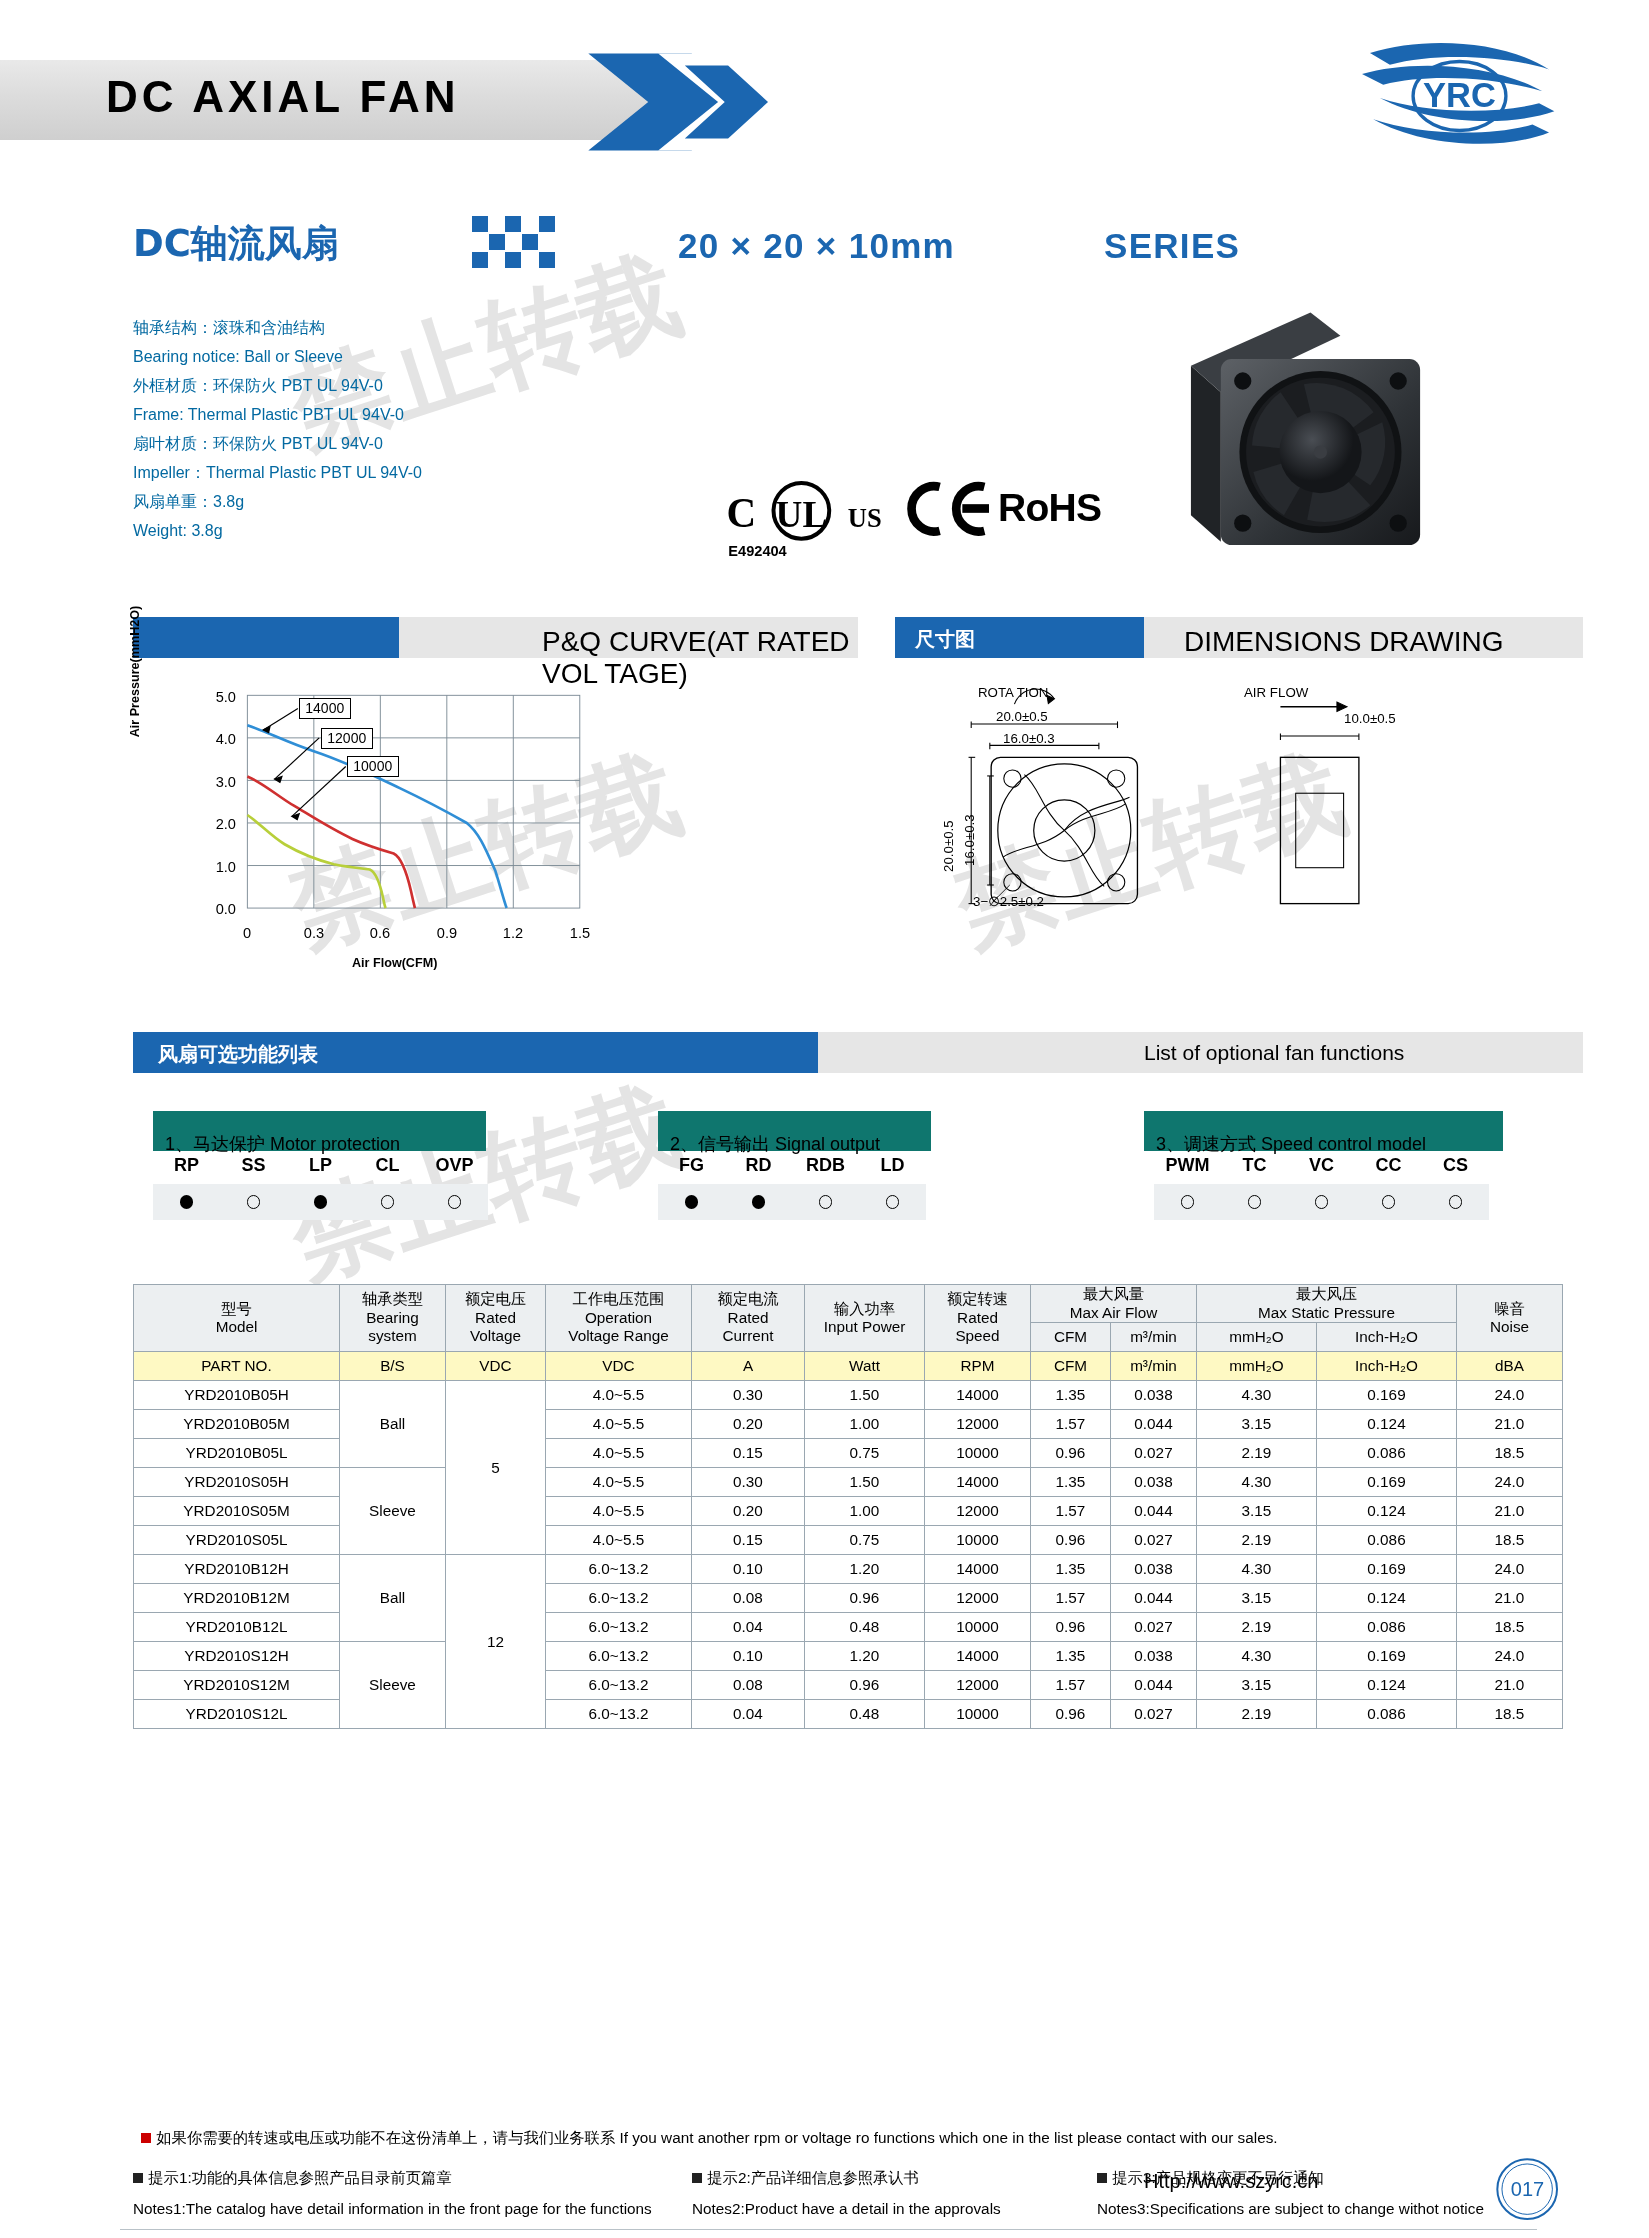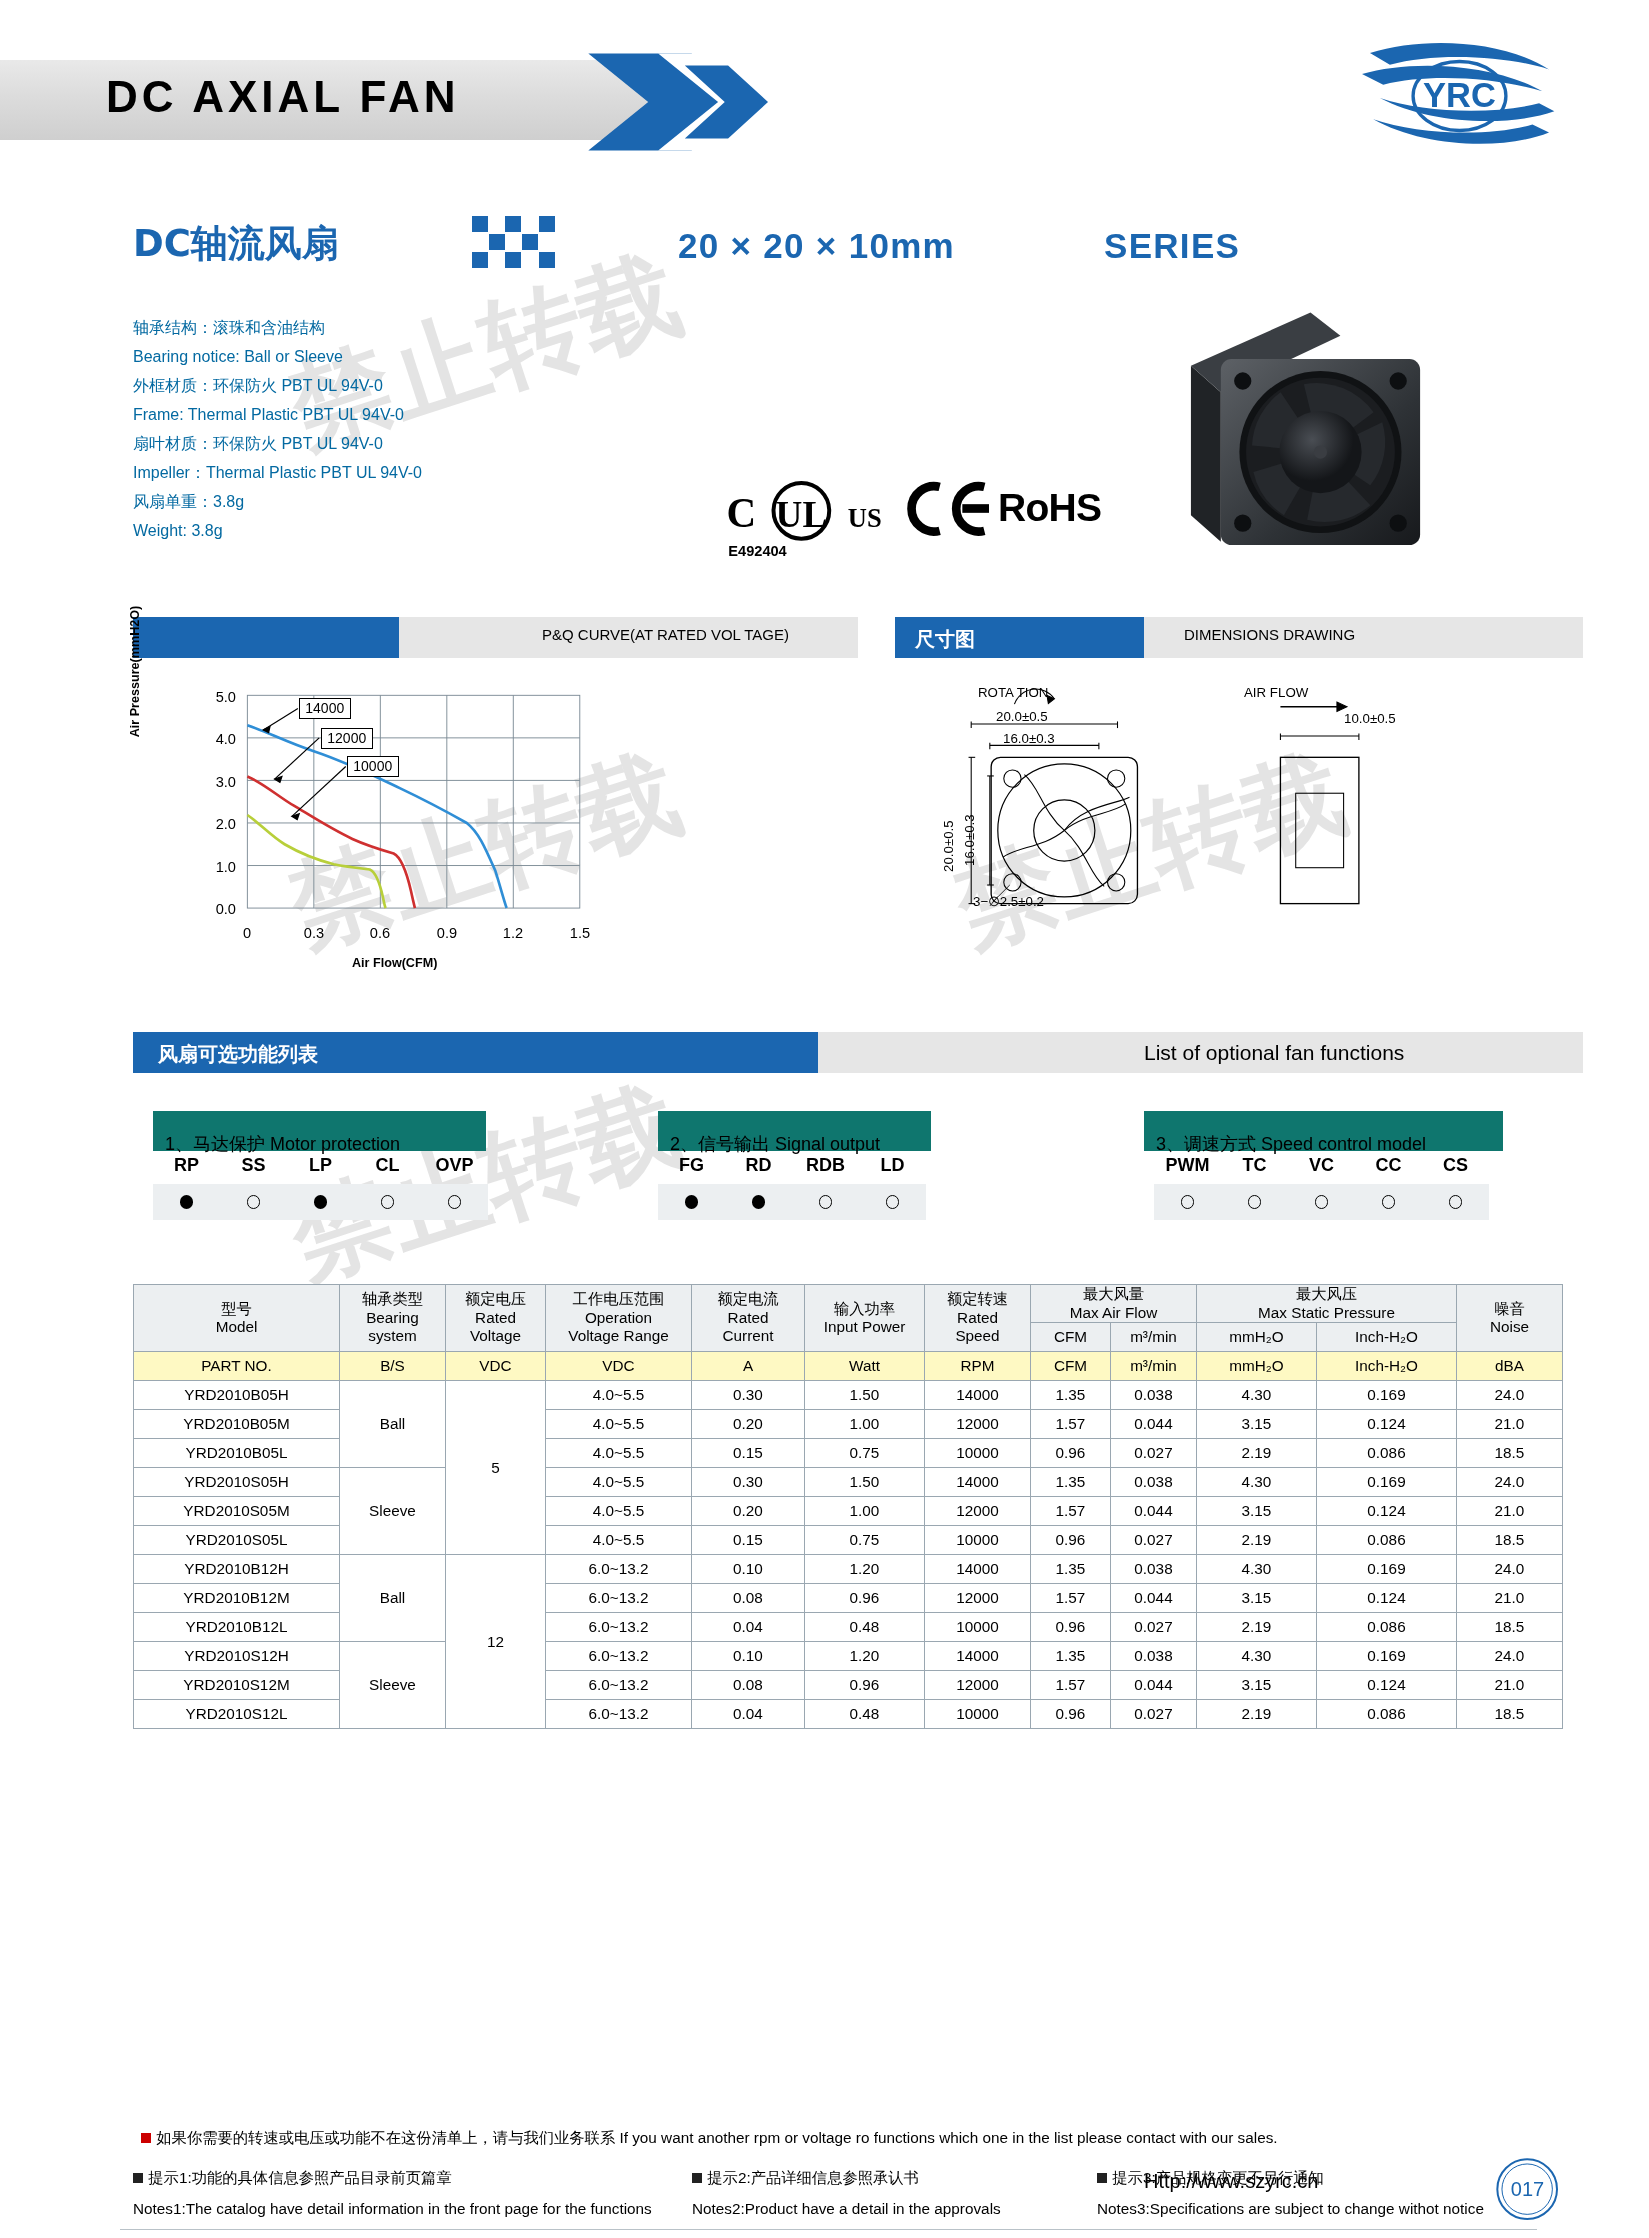--- a/index.html
+++ b/index.html
@@ -58,21 +58,21 @@
   .rohs-mark { position:absolute; left:273px; top:6.7px; font-size:39px; font-weight:bold; letter-spacing:-0.7px; }
 
   
   .photo { position:absolute; left:1171px; top:286px; width:279px; height:279px; }
 
   
   .sec-bar { position:absolute; height:41px; }
   .sec-bar .blue { position:absolute; left:0; top:0; height:41px; background:#1b66b0; }
   .sec-bar .grey { position:absolute; top:0; height:41px; background:#e6e6e6; }
   .sec-bar .lbl-cn { position:absolute; color:#fff; font-size:20px; font-weight:bold; top:9.3px; }
-  .sec-bar .lbl-en { position:absolute; color:#000; font-size:15px; top:9.3px; }
+  .sec-bar .lbl-en { position:absolute; color:#000; font-size:28px; top:9.3px; }
 
   
   .chart-area { position:absolute; left:133px; top:678px; width:725px; height:299px; }
   .yaxis-title {
     position:absolute; left:-5.3px; top:70px; width:153px;
     transform:rotate(-90deg); transform-origin:left top;
     font-size:12.6px; font-weight:bold; text-align:center;
   }
   .xaxis-title { position:absolute; left:219px; top:278px; font-size:12.6px; font-weight:bold; }
   .ytick { position:absolute; font-size:14.6px; text-align:right; width:40px; }

